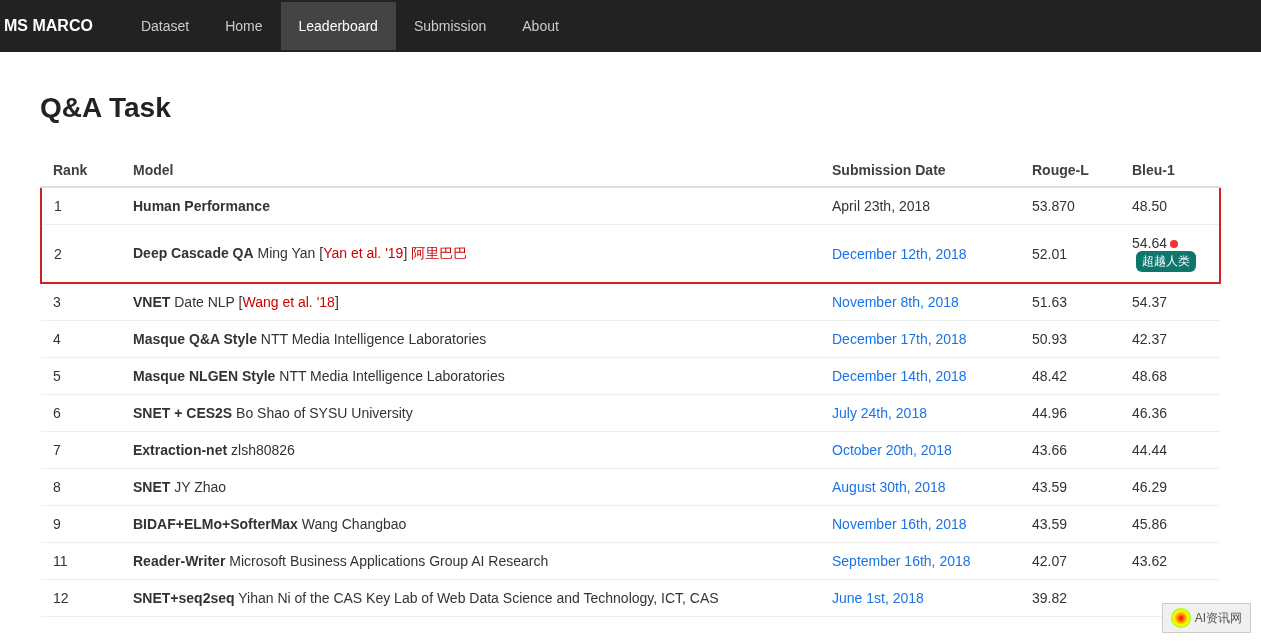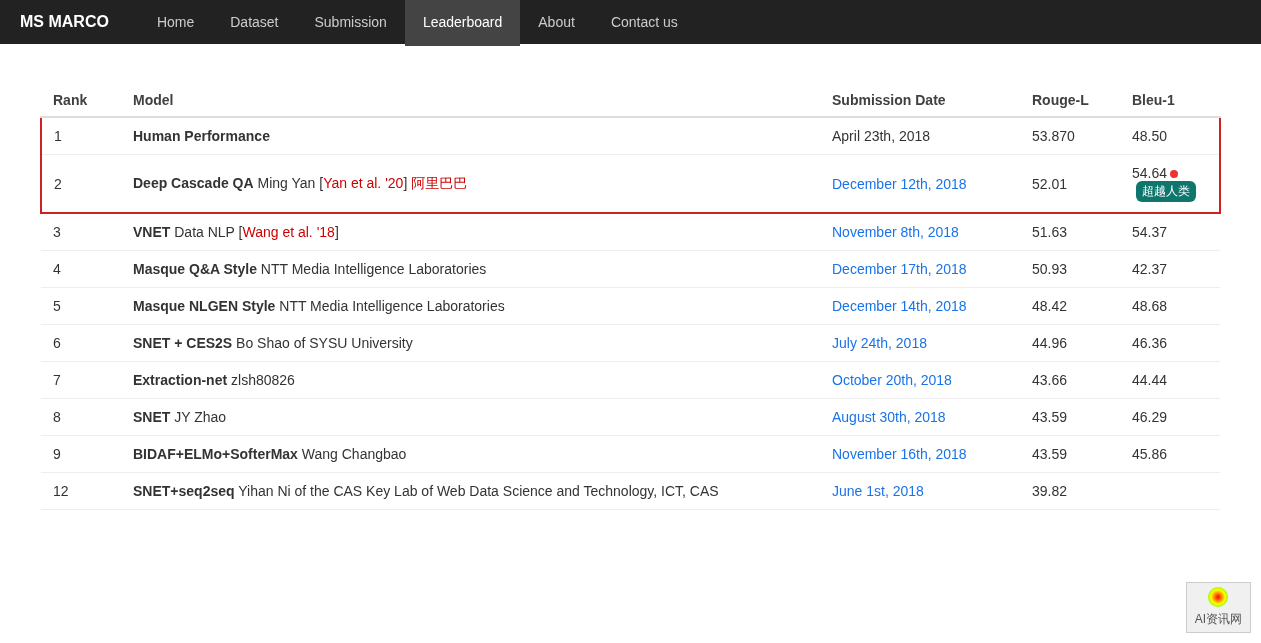--- a/index.html
+++ b/index.html
@@ -3,22 +3,22 @@
   <meta charset="utf-8">
   <style>
     * { box-sizing: border-box; margin: 0; padding: 0; }
     body { font-family: Arial, sans-serif; font-size: 14px; background: #fff; color: #333; }
 
     
     nav {
       background: #222;
       display: flex;
       align-items: center;
-      height: 44px;
-      padding: 0 20px;
+      height: 52px;
+      padding: 0 4px;
     }
     nav .brand {
       color: #fff;
       font-size: 16px;
       font-weight: bold;
       margin-right: 30px;
       white-space: nowrap;
     }
     nav .nav-links {
       display: flex;
@@ -104,45 +104,44 @@
       bottom: 10px;
       right: 10px;
       background: #f0f0f0;
       border: 1px solid #ccc;
       padding: 4px 8px;
       font-size: 12px;
       color: #555;
       display: flex;
       align-items: center;
       gap: 4px;
-      flex-direction: column;
     }
     .watermark-icon {
       width: 20px;
       height: 20px;
       background: radial-gradient(circle, #f00 0%, #ff0 50%, #0f0 100%);
       border-radius: 50%;
     }
   </style>
 </head>
 <body>
 
 <nav>
   <span class="brand">MS MARCO</span>
   <div class="nav-links">
+    <a class="nav-item">Dataset</a>
     <a class="nav-item">Home</a>
-    <a class="nav-item">Dataset</a>
+    <a class="nav-item active">Leaderboard</a>
     <a class="nav-item">Submission</a>
-    <a class="nav-item active">Leaderboard</a>
     <a class="nav-item">About</a>
-    <a class="nav-item">Contact us</a>
   </div>
 </nav>
 
 <div class="content">
+  <h1 class="page-title">Q&amp;A Task</h1>
 
   <table>
     <thead>
       <tr>
         <th>Rank</th>
         <th>Model</th>
         <th>Submission Date</th>
         <th>Rouge-L</th>
         <th>Bleu-1</th>
       </tr>
@@ -150,28 +149,28 @@
     <tbody id="table-body">
     <tr style="border-top: 2px solid rgb(204, 34, 34); border-left: 2px solid rgb(204, 34, 34); border-right: 2px solid rgb(204, 34, 34);">
           <td style="width: 80px;">1</td>
           <td style="max-width: 560px;"><span style="font-weight: bold; text-align: center;">Human Performance</span></td>
           <td style="width: 200px;">April 23th, 2018</td>
           <td style="width: 100px; margin-top: 16px;">53.870</td>
           <td style="width: 100px;">48.50</td>
         </tr>
         <tr style="border-bottom: 2px solid rgb(204, 34, 34); border-left: 2px solid rgb(204, 34, 34); border-right: 2px solid rgb(204, 34, 34);">
           <td style="width: 80px;">2</td>
-          <td style="max-width: 560px;"><span style="font-weight: bold;">Deep Cascade QA</span><span> Ming Yan [</span><span style="color: rgb(204, 0, 0); cursor: pointer;">Yan et al. '20</span><span>]   </span><span style="color: rgb(204, 0, 0);">阿里巴巴</span></td>
+          <td style="max-width: 560px;"><span style="font-weight: bold;">Deep Cascade QA</span><span> Ming Yan [</span><span style="color: rgb(204, 0, 0); cursor: pointer;">Yan et al. '19</span><span>]   </span><span style="color: rgb(204, 0, 0);">阿里巴巴</span></td>
           <td style="width: 200px;"><a class="date-link" href="#">December 12th, 2018</a></td>
           <td style="width: 100px;">52.01</td>
           <td style="width: 100px;">54.64<span class="red-dot"></span><span class="badge">超越人类</span></td>
         </tr>
         <tr>
           <td style="width: 80px;">3</td>
-          <td style="max-width: 560px;"><span style="font-weight: bold;">VNET</span><span> Data NLP [</span><span style="color: rgb(204, 0, 0); cursor: pointer;">Wang et al. '18</span><span>]</span></td>
+          <td style="max-width: 560px;"><span style="font-weight: bold;">VNET</span><span> Date NLP [</span><span style="color: rgb(204, 0, 0); cursor: pointer;">Wang et al. '18</span><span>]</span></td>
           <td style="width: 200px;"><a class="date-link" href="#">November 8th, 2018</a></td>
           <td style="width: 100px;">51.63</td>
           <td style="width: 100px;">54.37</td>
         </tr>
         <tr>
           <td style="width: 80px;">4</td>
           <td style="max-width: 560px;"><span style="font-weight: bold;">Masque Q&amp;A Style</span><span> NTT Media Intelligence Laboratories</span></td>
           <td style="width: 200px;"><a class="date-link" href="#">December 17th, 2018</a></td>
           <td style="width: 100px;">50.93</td>
           <td style="width: 100px;">42.37</td>
@@ -205,20 +204,27 @@
           <td style="width: 100px;">46.29</td>
         </tr>
         <tr>
           <td style="width: 80px;">9</td>
           <td style="max-width: 560px;"><span style="font-weight: bold;">BIDAF+ELMo+SofterMax</span><span> Wang Changbao</span></td>
           <td style="width: 200px;"><a class="date-link" href="#">November 16th, 2018</a></td>
           <td style="width: 100px;">43.59</td>
           <td style="width: 100px;">45.86</td>
         </tr>
         <tr>
+          <td style="width: 80px;">11</td>
+          <td style="max-width: 560px;"><span style="font-weight: bold;">Reader-Writer</span><span> Microsoft Business Applications Group AI Research</span></td>
+          <td style="width: 200px;"><a class="date-link" href="#">September 16th, 2018</a></td>
+          <td style="width: 100px;">42.07</td>
+          <td style="width: 100px;">43.62</td>
+        </tr>
+        <tr>
           <td style="width: 80px;">12</td>
           <td style="max-width: 560px;"><span style="font-weight: bold;">SNET+seq2seq</span><span> Yihan Ni of the CAS Key Lab of Web Data Science and Technology, ICT, CAS</span></td>
           <td style="width: 200px;"><a class="date-link" href="#">June 1st, 2018</a></td>
           <td style="width: 100px;">39.82</td>
           <td style="width: 100px;"></td>
         </tr>
       </tbody>
   </table>
 </div>
 

